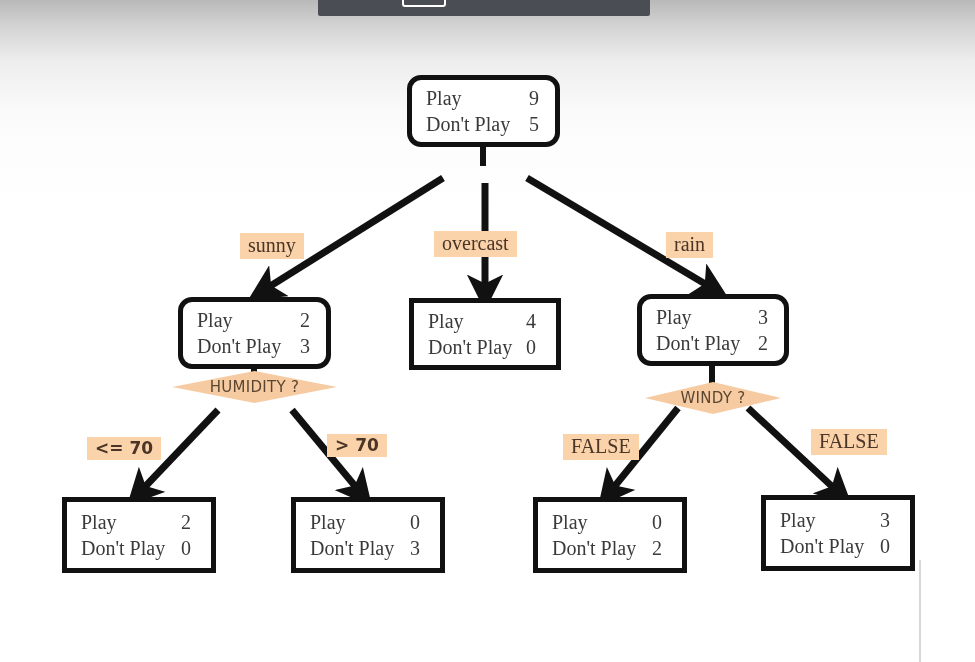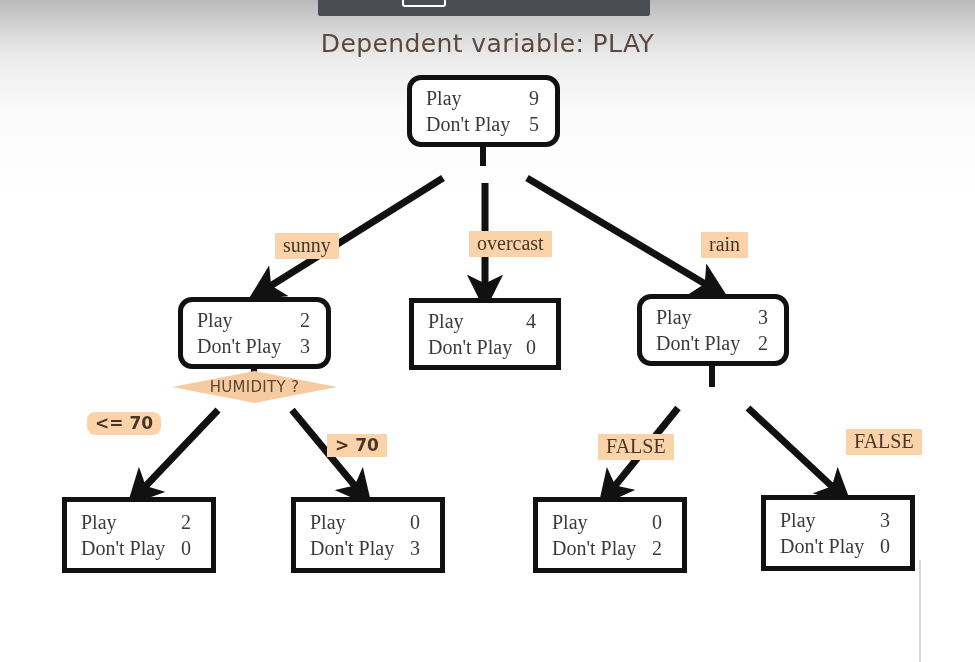--- a/index.html
+++ b/index.html
@@ -132,21 +132,20 @@
     position: absolute;
     background: #fad3ab;
     color: #4a3526;
     white-space: nowrap;
     padding: 1px 8px 2px 8px;
     box-sizing: border-box;
   }
   .branch-label.serif {
     font-family: "Liberation Serif", "DejaVu Serif", serif;
     font-size: 20px;
-    margin-left: 35px;
   }
   .branch-label.sans {
     font-family: "DejaVu Sans", sans-serif;
     font-weight: bold;
     font-size: 17px;
   }
 
   
   #watermark {
     position: absolute;
@@ -174,21 +173,20 @@
 </style>
 </head>
 <body>
 
 <div id="stage">
 
   <div id="player-bar">
     <div id="player-bar-button"></div>
   </div>
 
-  <div id="diagram-title">Dependent variable: PLAY</div>
 
   <svg id="edges" viewBox="0 0 975 662">
     <defs>
       <marker id="arrowhead" markerWidth="5.2" markerHeight="5.2" refX="2.5" refY="2.6" orient="auto" markerUnits="strokeWidth">
         <path d="M0,0 L5.2,2.6 L0,5.2 L1.3,2.6 Z" fill="#111111"></path>
       </marker>
     </defs>
 
     <line x1="483" y1="143" x2="483" y2="166" stroke="#111111" stroke-width="6"></line>
 
@@ -258,22 +256,26 @@
       <span class="lbl">Don't Play</span>
       <span class="val">2</span>
     </div>
   </div>
 
   <div class="diamond" style="left:172px; top:371px; width:165px; height:32px;">
     <div class="dshape"></div>
     <div class="dtext">HUMIDITY ?</div>
   </div>
 
-
-  <div class="branch-label sans" style="left:87px; top:412px;border-radius:8px;">&lt;= 70</div>
+  <div class="diamond" style="left:645px; top:382px; width:136px; height:32px;">
+    <div class="dshape"></div>
+    <div class="dtext">WINDY ?</div>
+  </div>
+
+  <div class="branch-label sans" style="left:87px; top:437px;">&lt;= 70</div>
   <div class="branch-label sans" style="left:327px; top:434px;">&gt; 70</div>
   <div class="branch-label serif" style="left:563px; top:434px;">FALSE</div>
   <div class="branch-label serif" style="left:811px; top:429px;">FALSE</div>
 
   <div class="node sharp leaf" style="left:62px; top:497px; width:154px; height:76px;">
     <div class="row">
       <span class="lbl">Play</span>
       <span class="val">2</span>
     </div>
     <div class="row">

